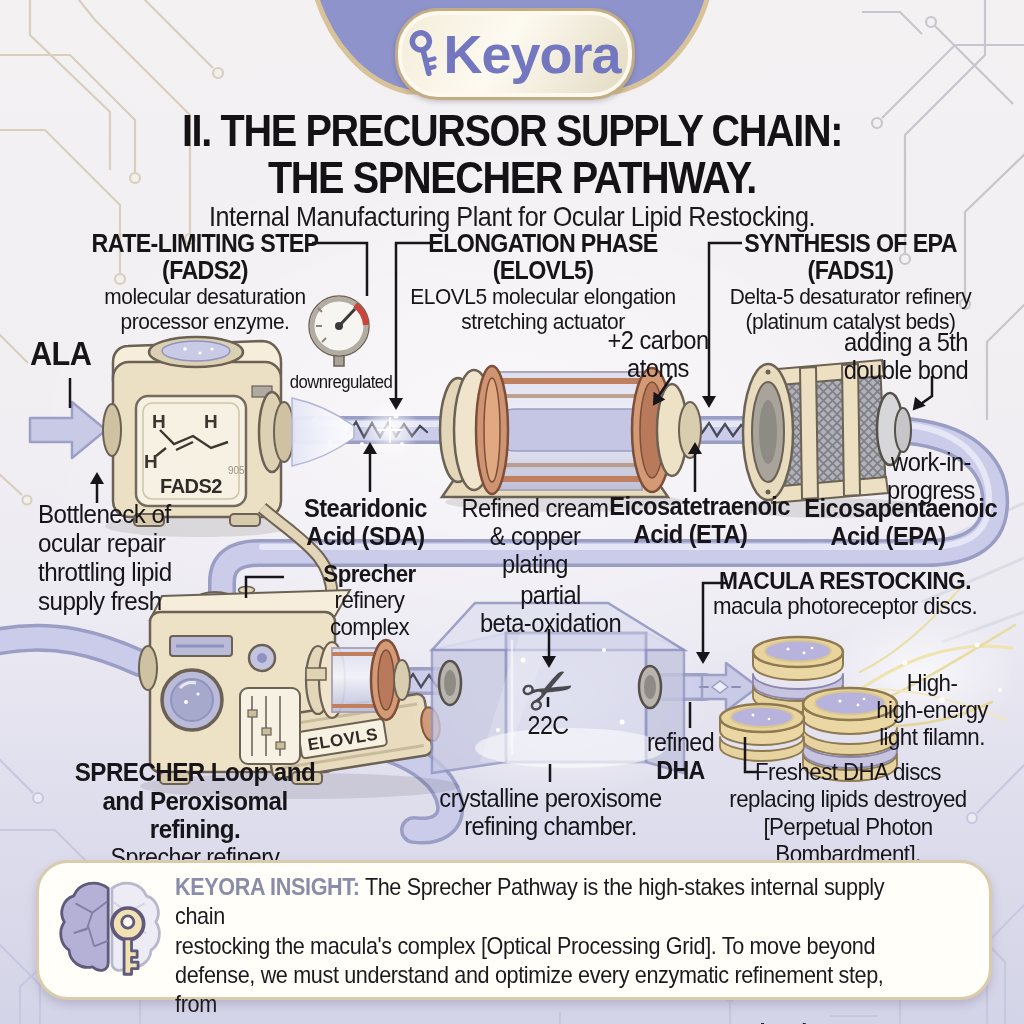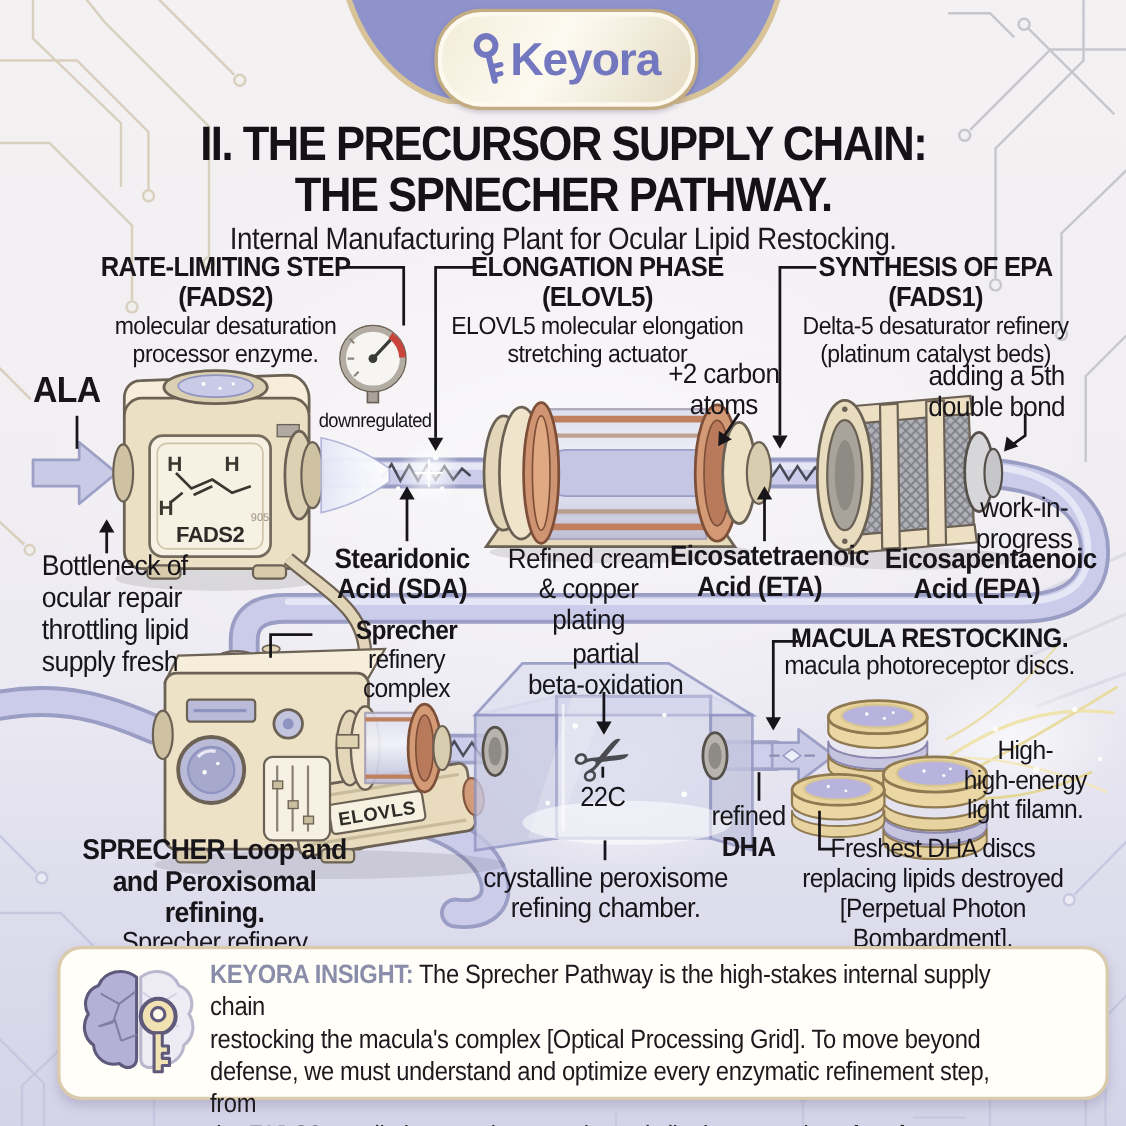--- a/index.html
+++ b/index.html
@@ -24,23 +24,23 @@
          font-size:28px;letter-spacing:-.5px;transform:scaleX(.9);transform-origin:center top;}
   
   .stg{position:absolute;text-align:center;transform:scaleX(.93);transform-origin:center top;color:#17151a;}
   .stg .tt{font-weight:bold;font-size:25px;line-height:1.06;letter-spacing:-.7px;}
   .stg .dd{font-size:22.5px;line-height:1.1;letter-spacing:-.5px;margin-top:2px;white-space:pre-line;}
   
   .pill{position:absolute;left:395px;top:8px;width:234px;height:86px;border-radius:43px;
         background:linear-gradient(120deg,#f3ecd8,#fdfaf1 45%,#e2d9bf);
         border:3px solid #c3ac82;box-shadow:inset 0 0 0 4px #fdf9ee,0 2px 5px rgba(60,50,90,.25);
         display:flex;align-items:center;justify-content:center;gap:4px;}
-  .logo-text{font-size:42px;font-weight:bold;color:#7277c0;letter-spacing:-1px;}
+  .logo-text{font-size:54px;font-weight:bold;color:#7277c0;letter-spacing:-1px;}
   
-  .insight{position:absolute;left:52px;top:860px;width:950px;height:134px;border-radius:22px;
+  .insight{position:absolute;left:36px;top:860px;width:950px;height:134px;border-radius:32px;
         background:#fffef9;border:3px solid #d9cbab;box-shadow:0 5px 10px rgba(110,100,140,.28);}
   .insight .txt{position:absolute;left:136px;top:9px;width:812px;font-size:24px;line-height:1.22;
         color:#1c1a1f;letter-spacing:-.4px;transform:scaleX(.9);transform-origin:left top;}
   .ins-label{font-weight:bold;color:#8a8da9;}
 </style>
 </head>
 <body>
 
 <div class="stage">
 

